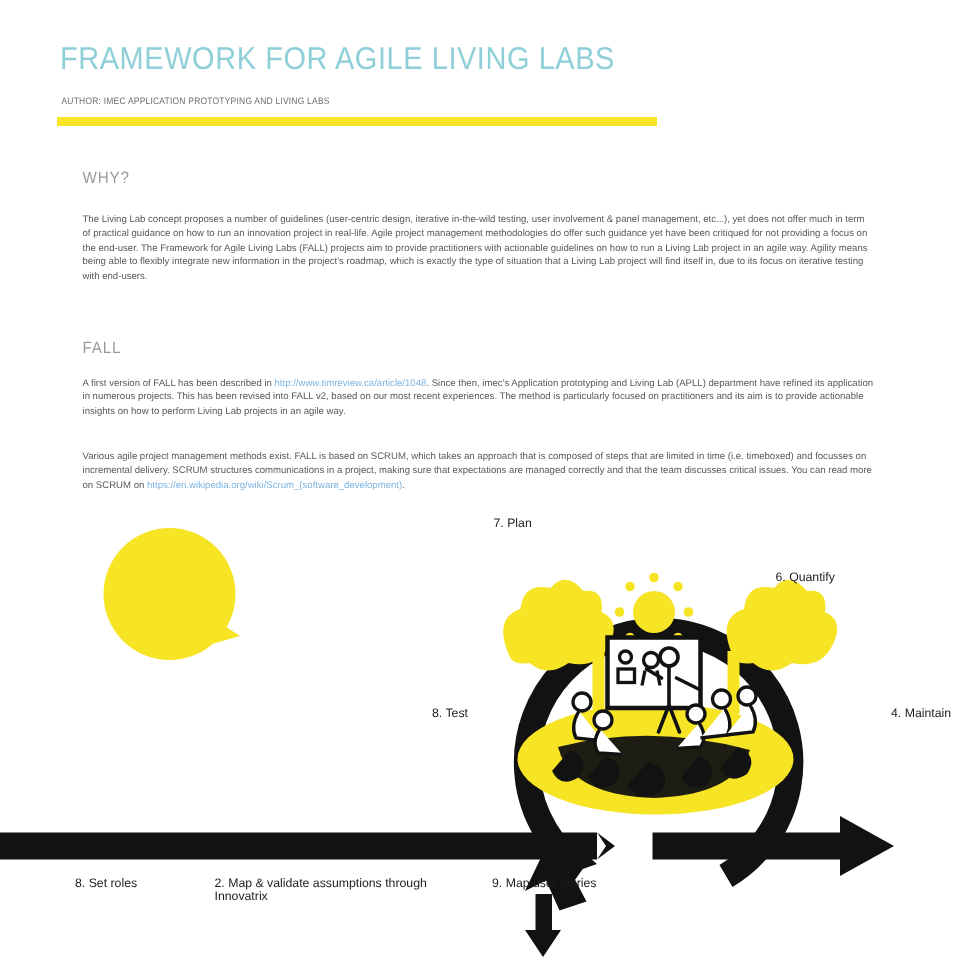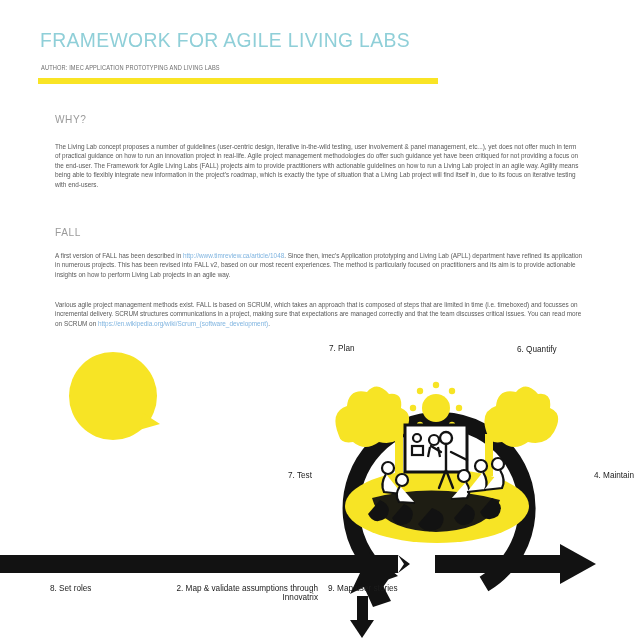--- a/index.html
+++ b/index.html
@@ -90,24 +90,24 @@
   }
   #diagram svg { display: block; }
 
   .dlabel {
     position: absolute;
     font-size: 8.2px;
     color: #1c1c1c;
     white-space: nowrap;
     font-family: "Liberation Sans", sans-serif;
   }
-  .dlabel.center { text-align: right; white-space: normal; }
+  .dlabel.center { text-align: left; white-space: normal; }
 
   #label-plan      { left: 329px; top: 344px; }
-  #label-quantify  { left: 517px; top: 345px; }
+  #label-quantify  { left: 517px; top: 380px; }
   #label-test      { left: 288px; top: 471px; }
   #label-maintain  { left: 570px; top: 471px; margin-left: 24px; }
   #label-setroles  { left: 50px;  top: 584px; }
   #label-map-assum { left: 143px; top: 584px; width: 175px; }
   #label-userstory { left: 328px; top: 584px; }
 </style>
 </head>
 <body>
 
 <div id="header">
@@ -230,18 +230,18 @@
     <g>
       <rect x="357" y="248" width="11" height="27" fill="#121212"></rect>
       <path d="M350 272 L362 290 L374 272 Z" fill="#121212"></path>
     </g>
   </svg>
 
 </div>
 
 <div class="dlabel" id="label-plan">7. Plan</div>
 <div class="dlabel" id="label-quantify">6. Quantify</div>
-<div class="dlabel" id="label-test">7. Test</div>
+<div class="dlabel" id="label-test">8. Test</div>
 <div class="dlabel" id="label-maintain">4. Maintain</div>
 
 <div class="dlabel" id="label-setroles">8. Set roles</div>
 <div class="dlabel center" id="label-map-assum">2. Map &amp; validate assumptions through Innovatrix</div>
 <div class="dlabel" id="label-userstory">9. Map user stories</div>
 
 </body></html>

